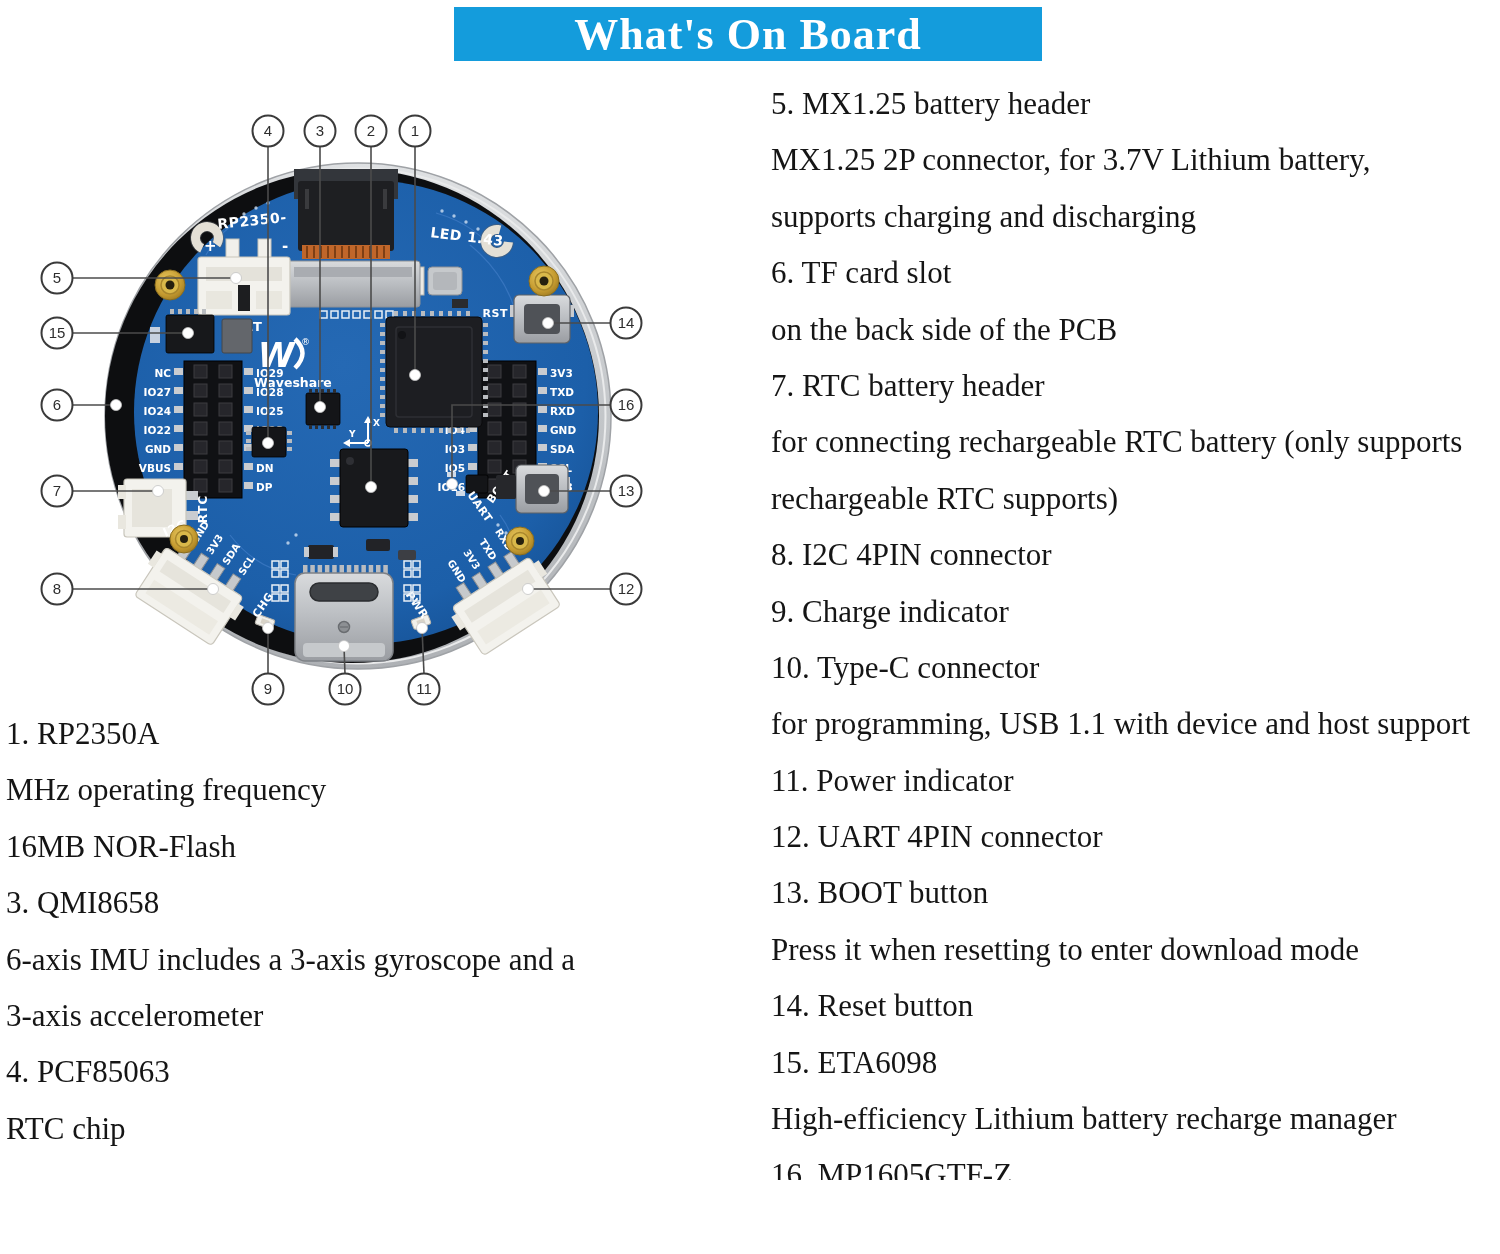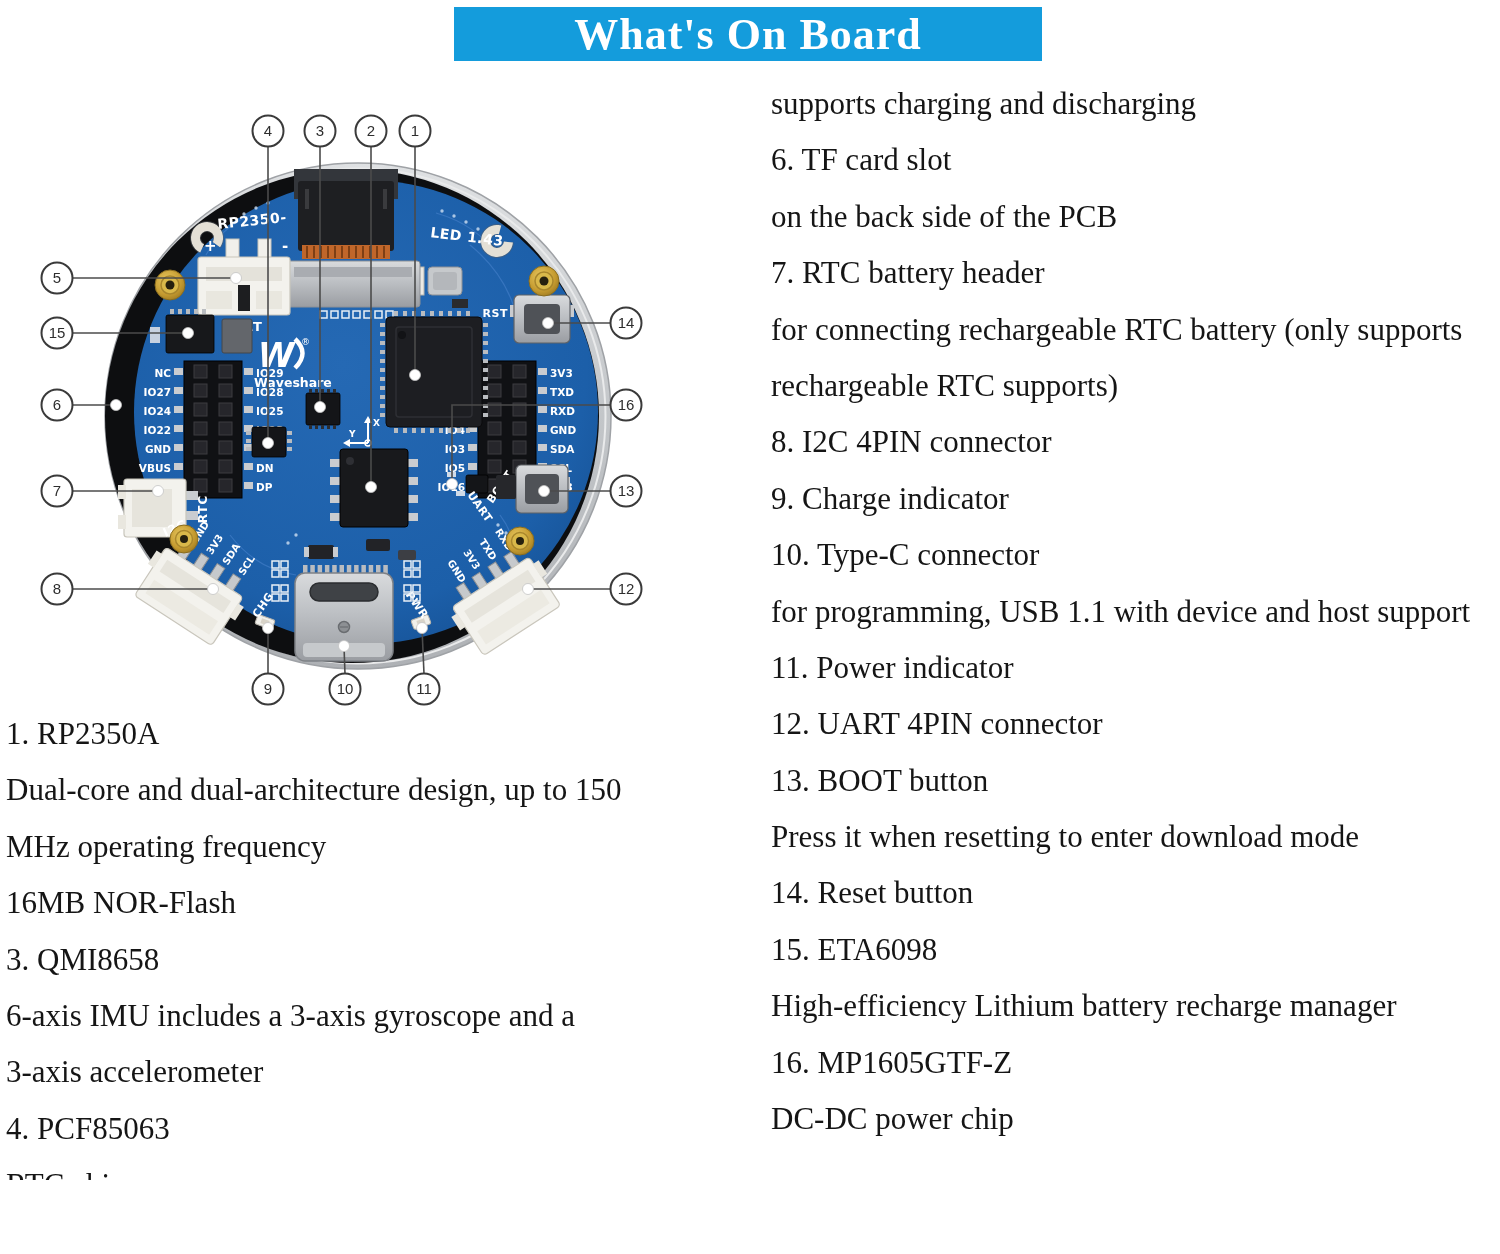--- a/index.html
+++ b/index.html
@@ -635,30 +635,31 @@
         </g>
       <g>
           <circle cx="424" cy="594" r="15.5" fill="#fff" stroke="#3A3A3A" stroke-width="2"></circle>
           <text class="callout-num" x="424" y="599">11</text>
         </g>
     </g>
   </svg>
 
   <div id="legend-left" class="legend">
       <div class="legend-line">1. RP2350A</div>
-      <div class="legend-line">Dual-core and dual-architecture design, up to 150</div>
       <div class="legend-line">MHz operating frequency</div>
       <div class="legend-line">16MB NOR-Flash</div>
       <div class="legend-line">3. QMI8658</div>
       <div class="legend-line">6-axis IMU includes a 3-axis gyroscope and a</div>
       <div class="legend-line">3-axis accelerometer</div>
       <div class="legend-line">4. PCF85063</div>
       <div class="legend-line">RTC chip</div>
     </div>
   <div id="legend-right" class="legend">
+      <div class="legend-line">5. MX1.25 battery header</div>
+      <div class="legend-line">MX1.25 2P connector, for 3.7V Lithium battery,</div>
       <div class="legend-line">supports charging and discharging</div>
       <div class="legend-line">6. TF card slot</div>
       <div class="legend-line">on the back side of the PCB</div>
       <div class="legend-line">7. RTC battery header</div>
       <div class="legend-line">for connecting rechargeable RTC battery (only supports</div>
       <div class="legend-line">rechargeable RTC supports)</div>
       <div class="legend-line">8. I2C 4PIN connector</div>
       <div class="legend-line">9. Charge indicator</div>
       <div class="legend-line">10. Type-C connector</div>
       <div class="legend-line">for programming, USB 1.1 with device and host support</div>

